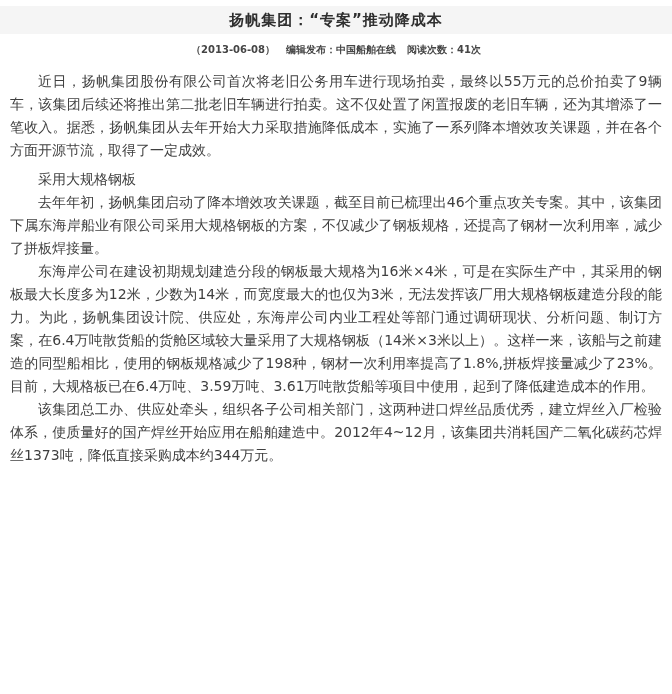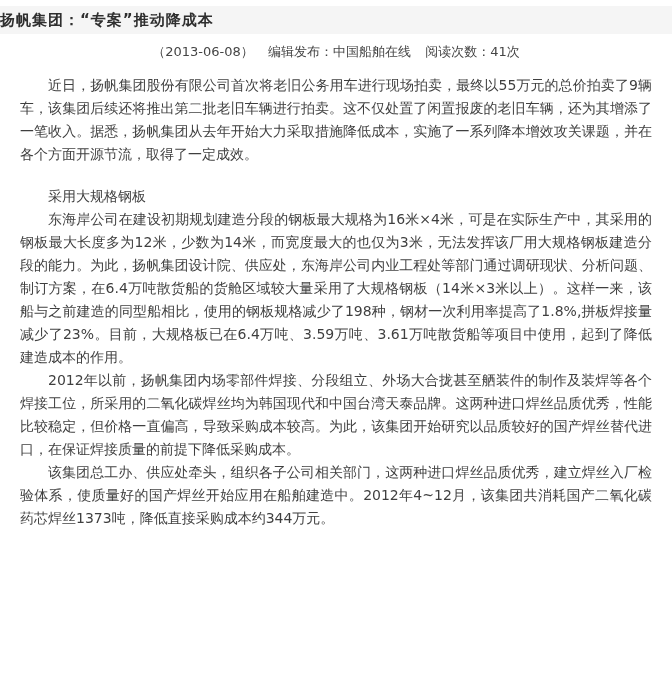--- a/index.html
+++ b/index.html
@@ -12,64 +12,65 @@
     height: 694px;
     overflow: hidden;
     font-family: "DejaVu Sans", sans-serif;
     color: #404040;
   }
   .title-bar {
     margin-top: 6px;
     height: 28px;
     line-height: 28px;
     background: #f5f5f5;
-    text-align: left;
+    text-align: center;
     font-size: 15px;
     font-weight: bold;
     color: #2f2f2f;
     letter-spacing: 1px;
   }
   .meta-line {
     text-align: center;
-    font-size: 13px;
+    font-size: 10px;
     color: #454545;
     padding: 9px 0 13px 0;
     white-space: nowrap;
+    font-weight: bold;
   }
   .meta-seg + .meta-seg {
     margin-left: 1.1em;
   }
   .meta-label, .meta-value {
     display: inline;
   }
   .article-body {
-    padding: 0 20px;
+    padding: 0 10px;
     font-size: 14px;
     line-height: 23px;
     text-align: justify;
     color: #3f3f3f;
   }
   .article-body p {
     margin: 0;
     text-indent: 2em;
     word-break: break-all;
   }
   .article-body p.heading {
-    margin-top: 19px;
+    margin-top: 6px;
     font-weight: normal;
   }
 </style>
 </head>
 <body>
 
 <div class="title-bar">扬帆集团：“专案”推动降成本</div>
 
 <div class="meta-line">
   <span class="meta-seg">（2013-06-08）</span><span class="meta-seg"><span class="meta-label">编辑发布：</span><span class="meta-value">中国船舶在线</span></span><span class="meta-seg"><span class="meta-label">阅读次数：</span><span class="meta-value">41次</span></span>
 </div>
 
 <div class="article-body">
     <p class="para">近日，扬帆集团股份有限公司首次将老旧公务用车进行现场拍卖，最终以55万元的总价拍卖了9辆车，该集团后续还将推出第二批老旧车辆进行拍卖。这不仅处置了闲置报废的老旧车辆，还为其增添了一笔收入。据悉，扬帆集团从去年开始大力采取措施降低成本，实施了一系列降本增效攻关课题，并在各个方面开源节流，取得了一定成效。</p>
     <p class="heading">采用大规格钢板</p>
+    <p class="para">去年年初，扬帆集团启动了降本增效攻关课题，截至目前已梳理出46个重点攻关专案。其中，该集团下属东海岸船业有限公司采用大规格钢板的方案，不仅减少了钢板规格，还提高了钢材一次利用率，减少了拼板焊接量。</p>
     <p class="para">东海岸公司在建设初期规划建造分段的钢板最大规格为16米×4米，可是在实际生产中，其采用的钢板最大长度多为12米，少数为14米，而宽度最大的也仅为3米，无法发挥该厂用大规格钢板建造分段的能力。为此，扬帆集团设计院、供应处，东海岸公司内业工程处等部门通过调研现状、分析问题、制订方案，在6.4万吨散货船的货舱区域较大量采用了大规格钢板（14米×3米以上）。这样一来，该船与之前建造的同型船相比，使用的钢板规格减少了198种，钢材一次利用率提高了1.8%,拼板焊接量减少了23%。目前，大规格板已在6.4万吨、3.59万吨、3.61万吨散货船等项目中使用，起到了降低建造成本的作用。</p>
-    <p class="para">2012年以前，扬帆集团内场零部件焊接、分段组立、外场大合拢甚至舾装件的制作及装焊等各个焊接工位，所采用的二氧化碳焊丝均为韩国现代和中国台湾天泰品牌。这两种进口焊丝品质优秀，性能比较稳定，但价格一直偏高，导致采购成本较高。为此，该集团开始研究以品质较好的国产焊丝替代进口，在保证焊接质量的前提下降低采购成本。</p>
     <p class="para">该集团总工办、供应处牵头，组织各子公司相关部门，这两种进口焊丝品质优秀，建立焊丝入厂检验体系，使质量好的国产焊丝开始应用在船舶建造中。2012年4~12月，该集团共消耗国产二氧化碳药芯焊丝1373吨，降低直接采购成本约344万元。</p>
   </div>
 
 </body></html>

